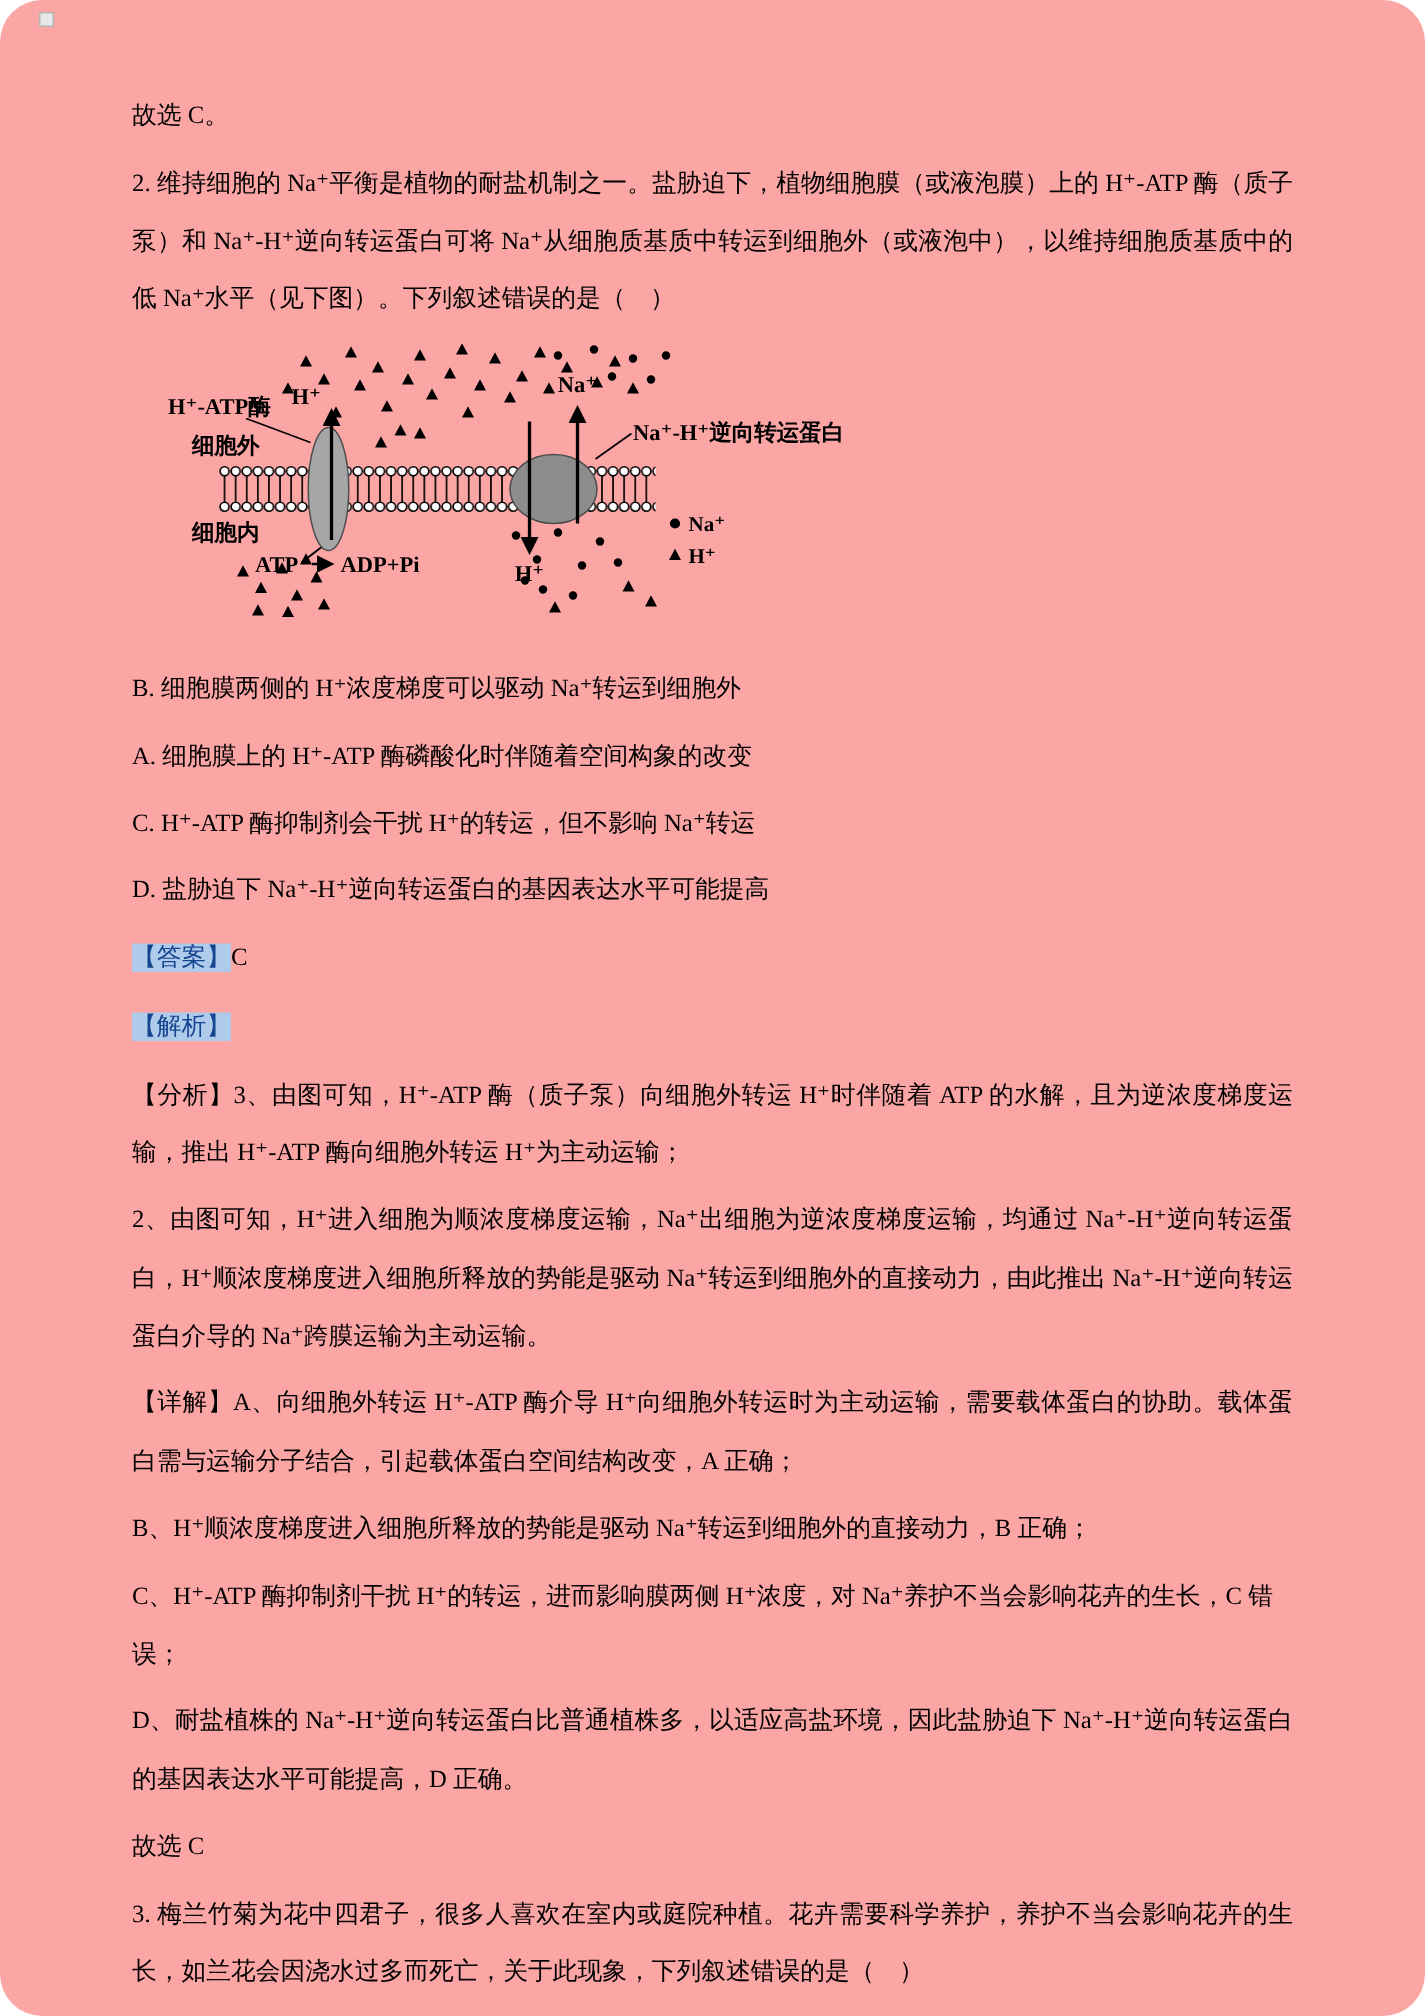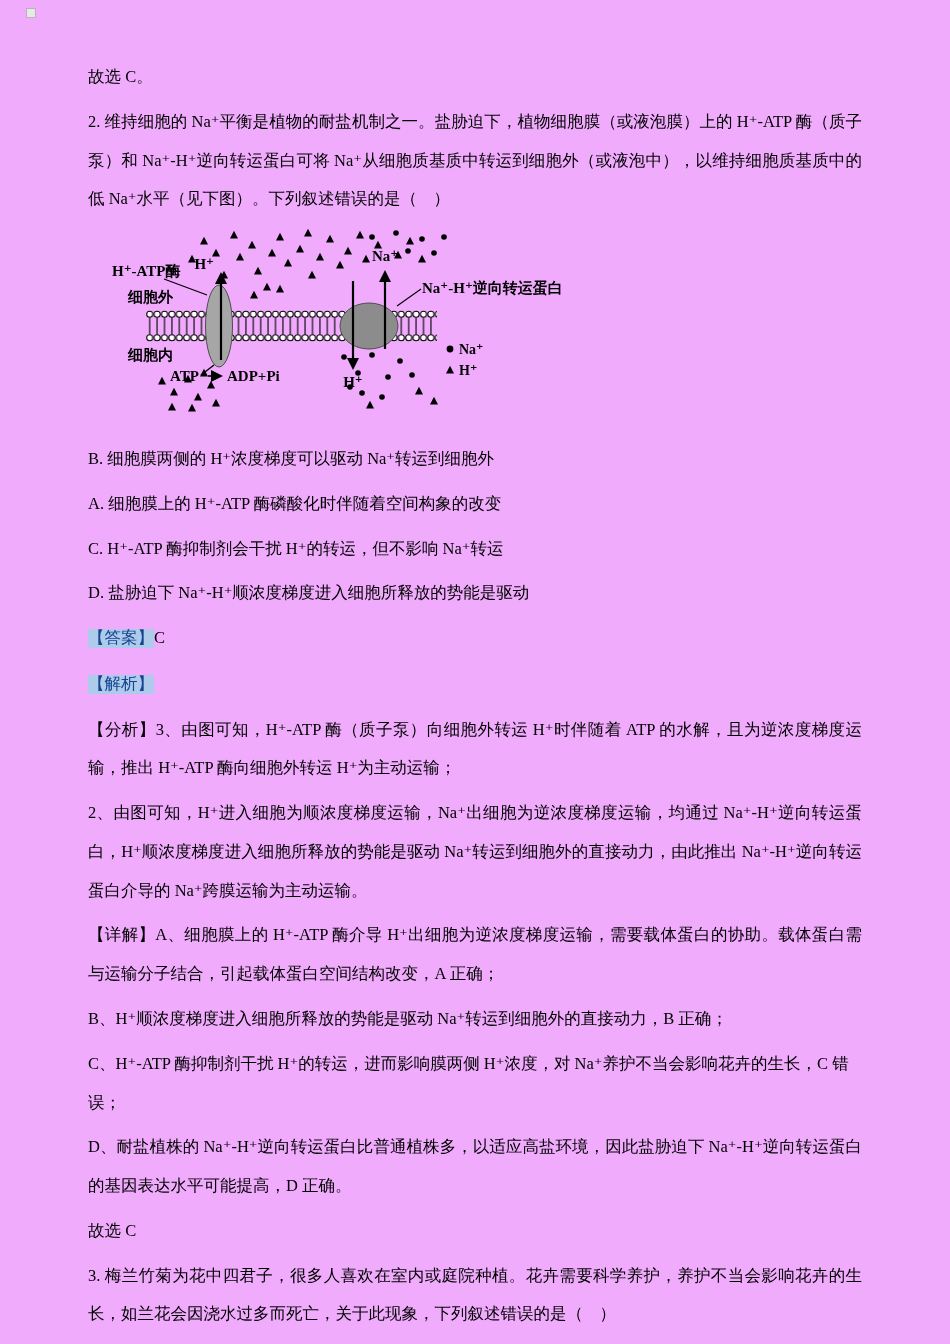--- a/index.html
+++ b/index.html
@@ -1,25 +1,26 @@
 <!DOCTYPE html>
 <html><head>
 <meta charset="utf-8">
 <style>
   html,body { margin:0; padding:0; background:#ffffff; }
   .page {
     position:relative;
     width:950px; height:1344px;
     box-sizing:border-box;
     padding:58px 88px 0 88px;
-    background:#f0abfc;
+    background:#fca5a5;
     font-family:"Liberation Serif","DejaVu Serif",serif;
     font-size:16.5px;
     color:#000000;
     overflow:hidden;
+    border-radius:28px;
   }
   .corner-mark {
     position:absolute; left:26px; top:8px;
     width:8px; height:8px;
     border:1px solid #b5b5b5;
     background:#e8e8e8;
   }
   p.para, p.line {
     margin:0 0 6px 0;
     line-height:2.35;
@@ -159,29 +160,29 @@
         <circle cx="278" cy="168" r="2.8"></circle>
           <circle cx="246" cy="158" r="2.8"></circle>
         <circle cx="308" cy="146" r="2.8"></circle>
       </g>
     </svg>
   </div>
 
   <p class="line">B. 细胞膜两侧的 H⁺浓度梯度可以驱动 Na⁺转运到细胞外</p>
   <p class="line">A. 细胞膜上的 H⁺-ATP 酶磷酸化时伴随着空间构象的改变</p>
   <p class="line">C. H⁺-ATP 酶抑制剂会干扰 H⁺的转运，但不影响 Na⁺转运</p>
-  <p class="line">D. 盐胁迫下 Na⁺-H⁺顺浓度梯度进入细胞所释放的势能是驱动</p>
+  <p class="line">D. 盐胁迫下 Na⁺-H⁺逆向转运蛋白的基因表达水平可能提高</p>
 
   <p class="line"><span class="hl">【答案】</span><span>C</span></p>
 
   <p class="line"><span class="hl">【解析】</span></p>
 
   <p class="para">【分析】3、由图可知，H⁺-ATP 酶（质子泵）向细胞外转运 H⁺时伴随着 ATP 的水解，且为逆浓度梯度运输，推出 H⁺-ATP 酶向细胞外转运 H⁺为主动运输；</p>
   <p class="para">2、由图可知，H⁺进入细胞为顺浓度梯度运输，Na⁺出细胞为逆浓度梯度运输，均通过 Na⁺-H⁺逆向转运蛋白，H⁺顺浓度梯度进入细胞所释放的势能是驱动 Na⁺转运到细胞外的直接动力，由此推出 Na⁺-H⁺逆向转运蛋白介导的 Na⁺跨膜运输为主动运输。</p>
-  <p class="para">【详解】A、细胞膜上的 H⁺-ATP 酶介导 H⁺出细胞为逆浓度梯度运输，需要载体蛋白的协助。载体蛋白需与运输分子结合，引起载体蛋白空间结构改变，A 正确；</p>
+  <p class="para">【详解】A、向细胞外转运 H⁺-ATP 酶介导 H⁺向细胞外转运时为主动运输，需要载体蛋白的协助。载体蛋白需与运输分子结合，引起载体蛋白空间结构改变，A 正确；</p>
   <p class="line">B、H⁺顺浓度梯度进入细胞所释放的势能是驱动 Na⁺转运到细胞外的直接动力，B 正确；</p>
   <p class="line">C、H⁺-ATP 酶抑制剂干扰 H⁺的转运，进而影响膜两侧 H⁺浓度，对 Na⁺养护不当会影响花卉的生长，C 错误；</p>
   <p class="para">D、耐盐植株的 Na⁺-H⁺逆向转运蛋白比普通植株多，以适应高盐环境，因此盐胁迫下 Na⁺-H⁺逆向转运蛋白的基因表达水平可能提高，D 正确。</p>
   <p class="line">故选 C</p>
 
   <p class="para">3. 梅兰竹菊为花中四君子，很多人喜欢在室内或庭院种植。花卉需要科学养护，养护不当会影响花卉的生长，如兰花会因浇水过多而死亡，关于此现象，下列叙述错误的是（　）</p>
   <p class="line">A. 根系呼吸产生的能量减少使养分吸收所需的能量不足</p>
 
 </div>
 

